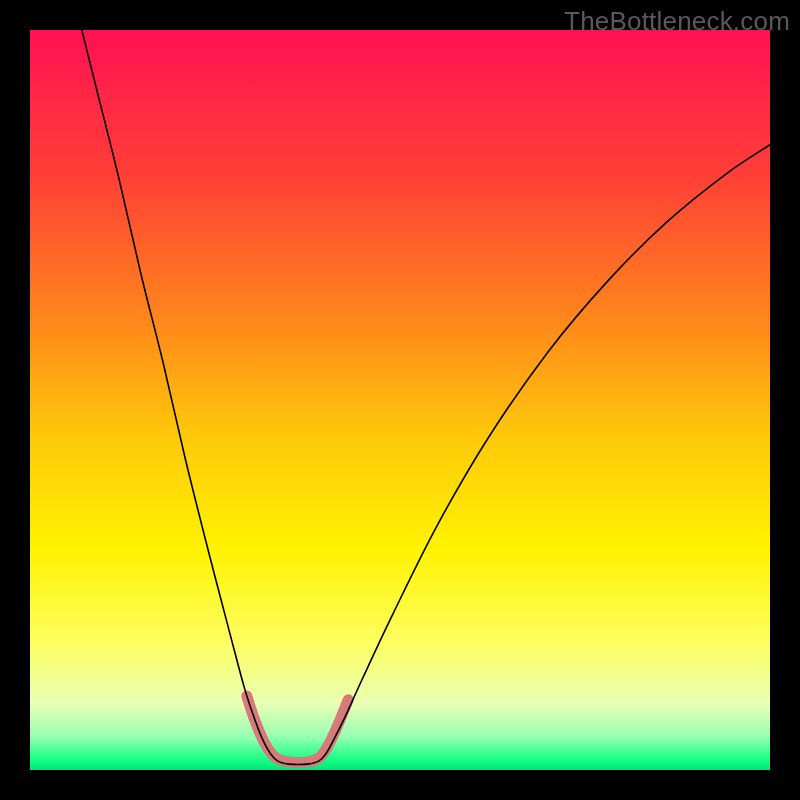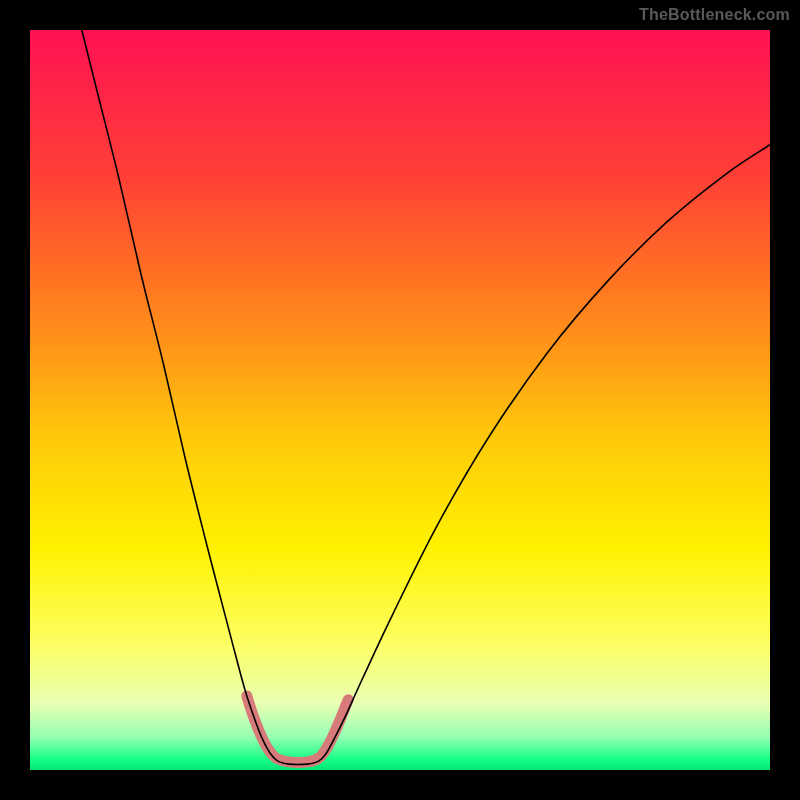--- a/index.html
+++ b/index.html
@@ -15,22 +15,22 @@
     position: relative;
     width: 800px;
     height: 800px;
     background: #000000;
   }
   .watermark {
     position: absolute;
     top: 6px;
     right: 10px;
     color: #595959;
-    font-size: 16px;
-    font-weight: 700;
+    font-size: 26px;
+    font-weight: 400;
     z-index: 50;
     letter-spacing: 0.2px;
   }
   .plot-wrap {
     position: absolute;
     left: 30px;
     top: 30px;
     width: 740px;
     height: 740px;
   }

